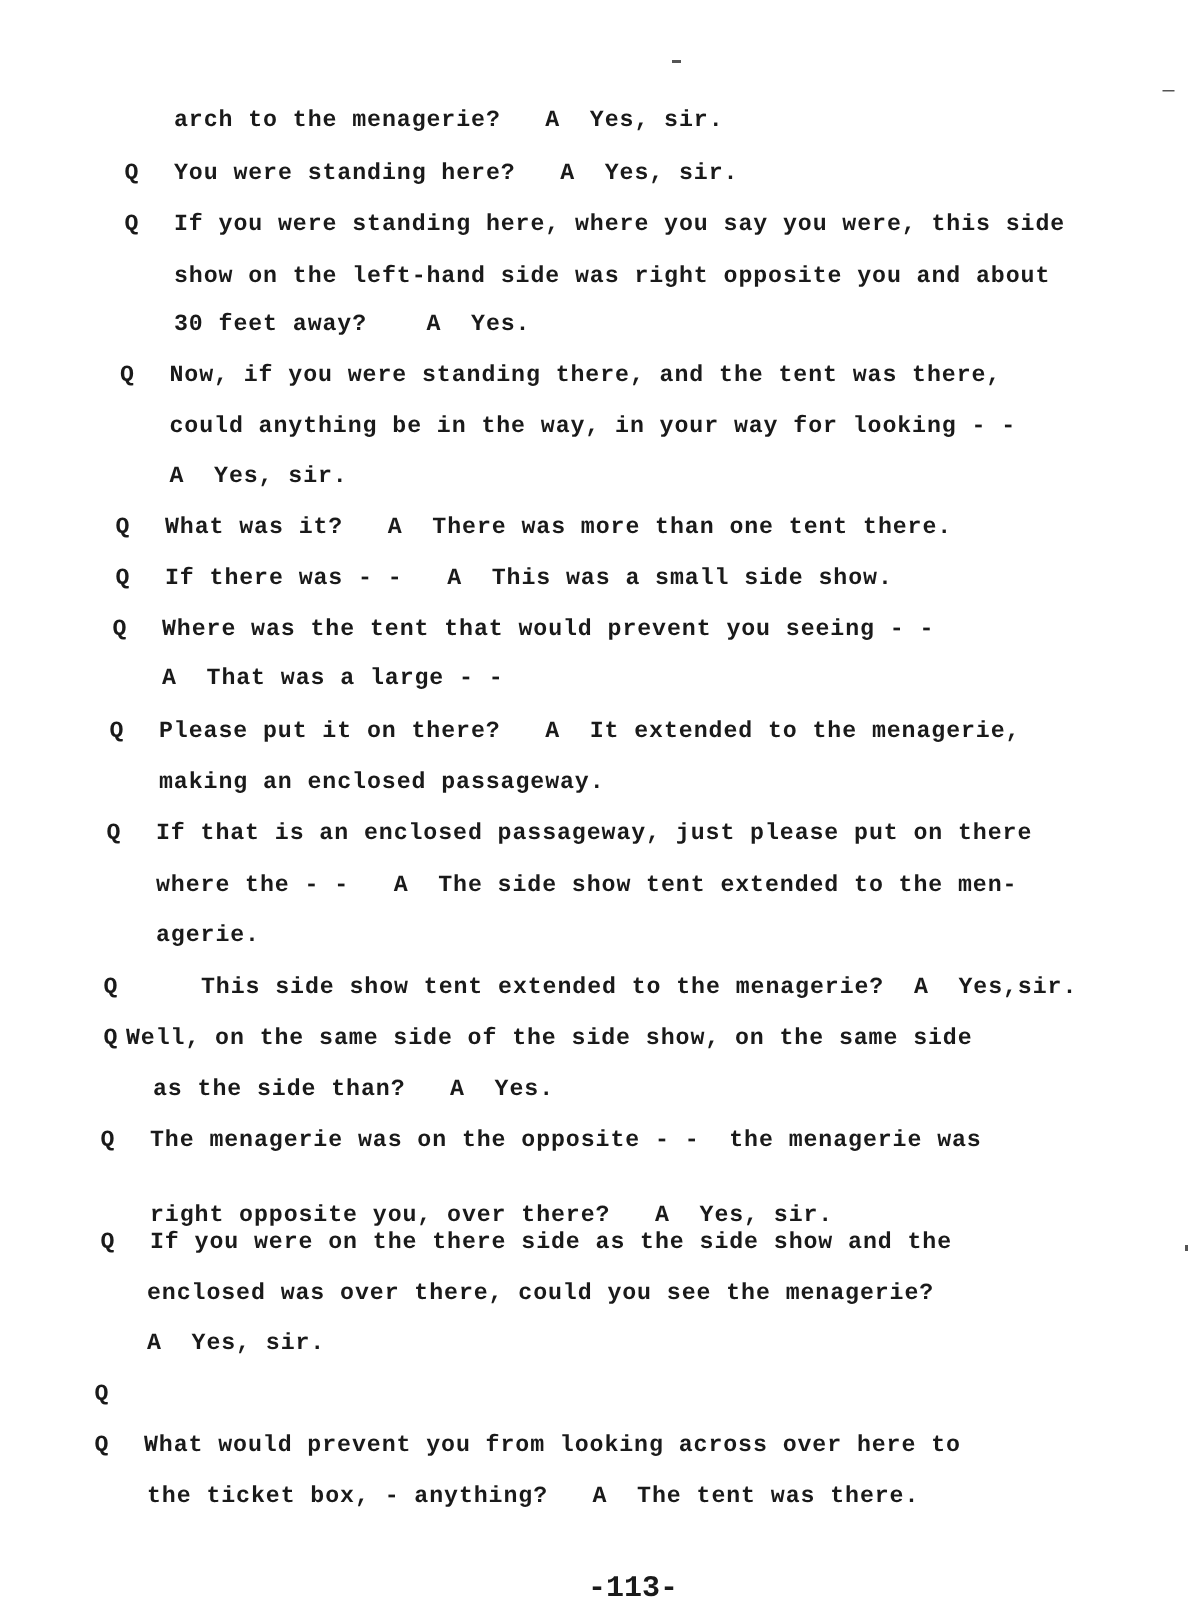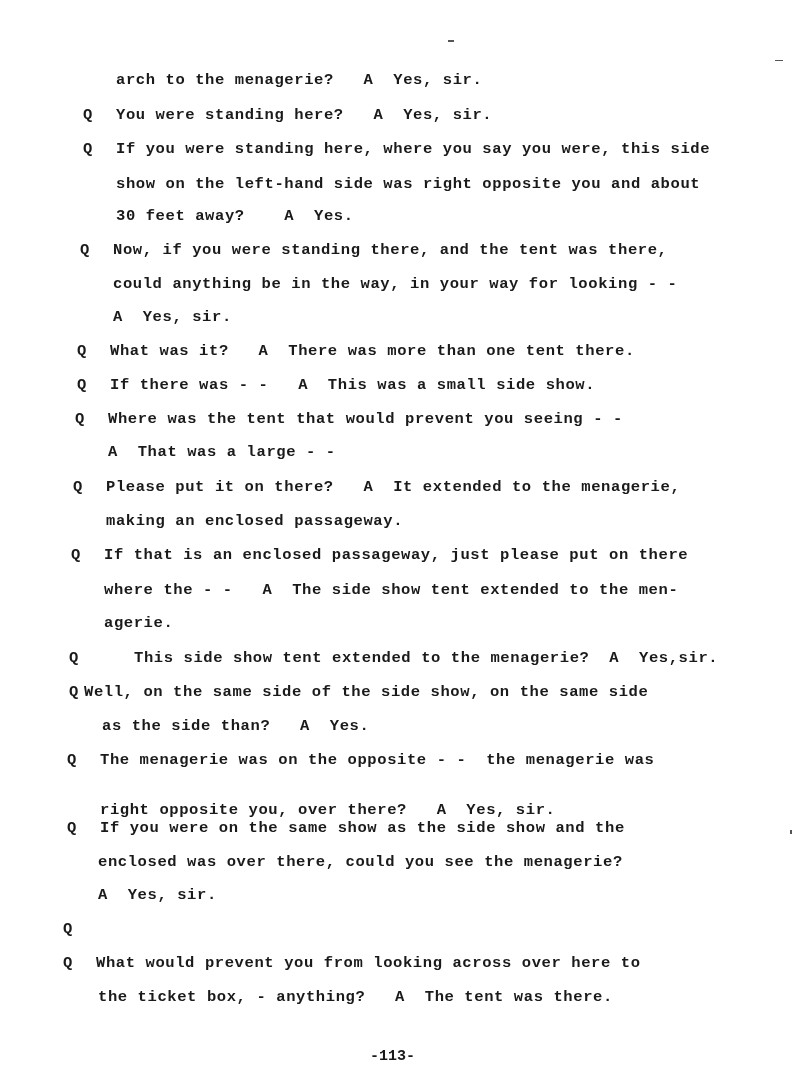--- a/index.html
+++ b/index.html
@@ -12,22 +12,22 @@
   .line {
     position: absolute;
     font-size: 15.5px;
     font-weight: bold;
     white-space: pre;
     letter-spacing: 0.6px;
     line-height: 20px;
   }
   .qmark { position: absolute; font-size: 15.5px; font-weight: bold; line-height: 20px; }
   .page-num {
-    position: absolute; left: 370px; top: 1048px;
-    font-size: 15px; font-weight: bold; white-space: pre;
+    position: absolute; left: 392px; top: 1048px;
+    font-size: 20px; font-weight: bold; white-space: pre;
   }
   .speck { position: absolute; background: #555; }
 </style>
 </head>
 <body>
 
 <div class="page" id="page">
     <div class="line" style="left: 116px; top: 70px;">arch to the menagerie?   A  Yes, sir.</div>
     <div class="qmark" style="left: 83px; top: 105px;">Q</div>
     <div class="line" style="left: 116px; top: 105px;">You were standing here?   A  Yes, sir.</div>
@@ -55,21 +55,21 @@
     <div class="line" style="left: 104px; top: 613px;">agerie.</div>
     <div class="qmark" style="left: 69px; top: 648px;">Q</div>
     <div class="line" style="left: 102px; top: 648px; margin-left: 32px;">This side show tent extended to the menagerie?  A  Yes,sir.</div>
     <div class="qmark" style="left: 69px; top: 682px;">Q</div>
     <div class="line" style="left: 84px; top: 682px; text-align: right;">Well, on the same side of the side show, on the same side</div>
     <div class="line" style="left: 102px; top: 716px;">as the side than?   A  Yes.</div>
     <div class="qmark" style="left: 67px; top: 750px;">Q</div>
     <div class="line" style="left: 100px; top: 750px;">The menagerie was on the opposite - -  the menagerie was</div>
     <div class="line" style="left: 100px; top: 784px; margin-top: 16px;">right opposite you, over there?   A  Yes, sir.</div>
     <div class="qmark" style="left: 67px; top: 818px;">Q</div>
-    <div class="line" style="left: 100px; top: 818px;">If you were on the same show as the side show and the</div>
+    <div class="line" style="left: 100px; top: 818px;">If you were on the there side as the side show and the</div>
     <div class="line" style="left: 98px; top: 852px;">enclosed was over there, could you see the menagerie?</div>
     <div class="line" style="left: 98px; top: 885px;">A  Yes, sir.</div>
     <div class="qmark" style="left: 63px; top: 919px;">Q</div>
     <div class="qmark" style="left: 63px; top: 953px;">Q</div>
     <div class="line" style="left: 96px; top: 953px;">What would prevent you from looking across over here to</div>
     <div class="line" style="left: 98px; top: 987px;">the ticket box, - anything?   A  The tent was there.</div>
   </div>
 <div class="page-num">-113-</div>
 
 <div class="speck" style="left:448px;top:40px;width:6px;height:2px;"></div>

